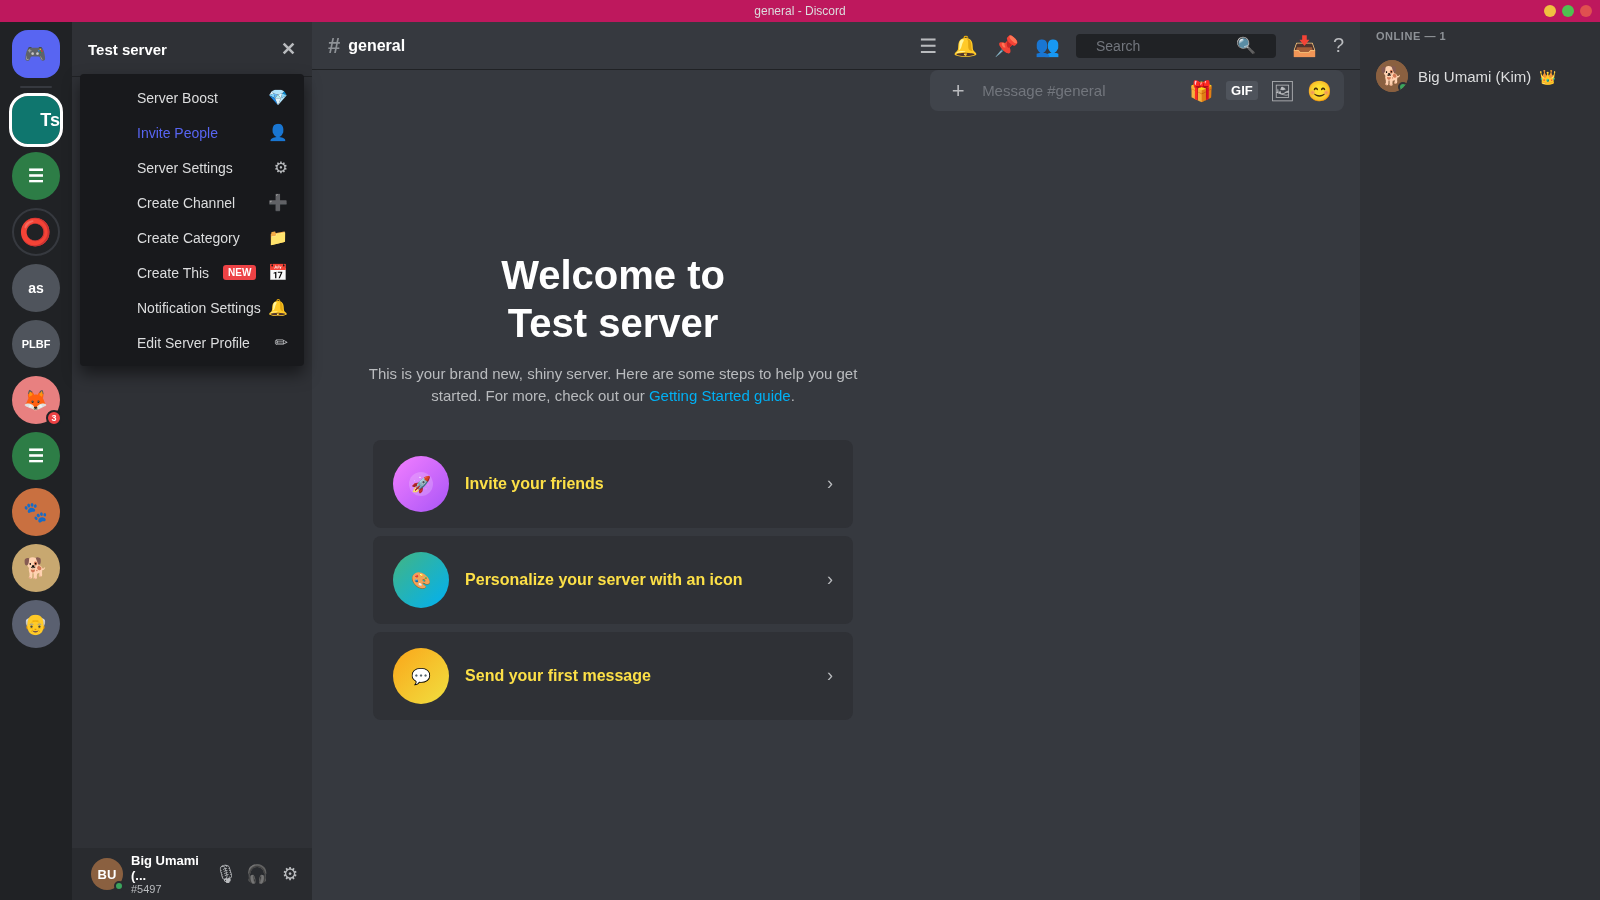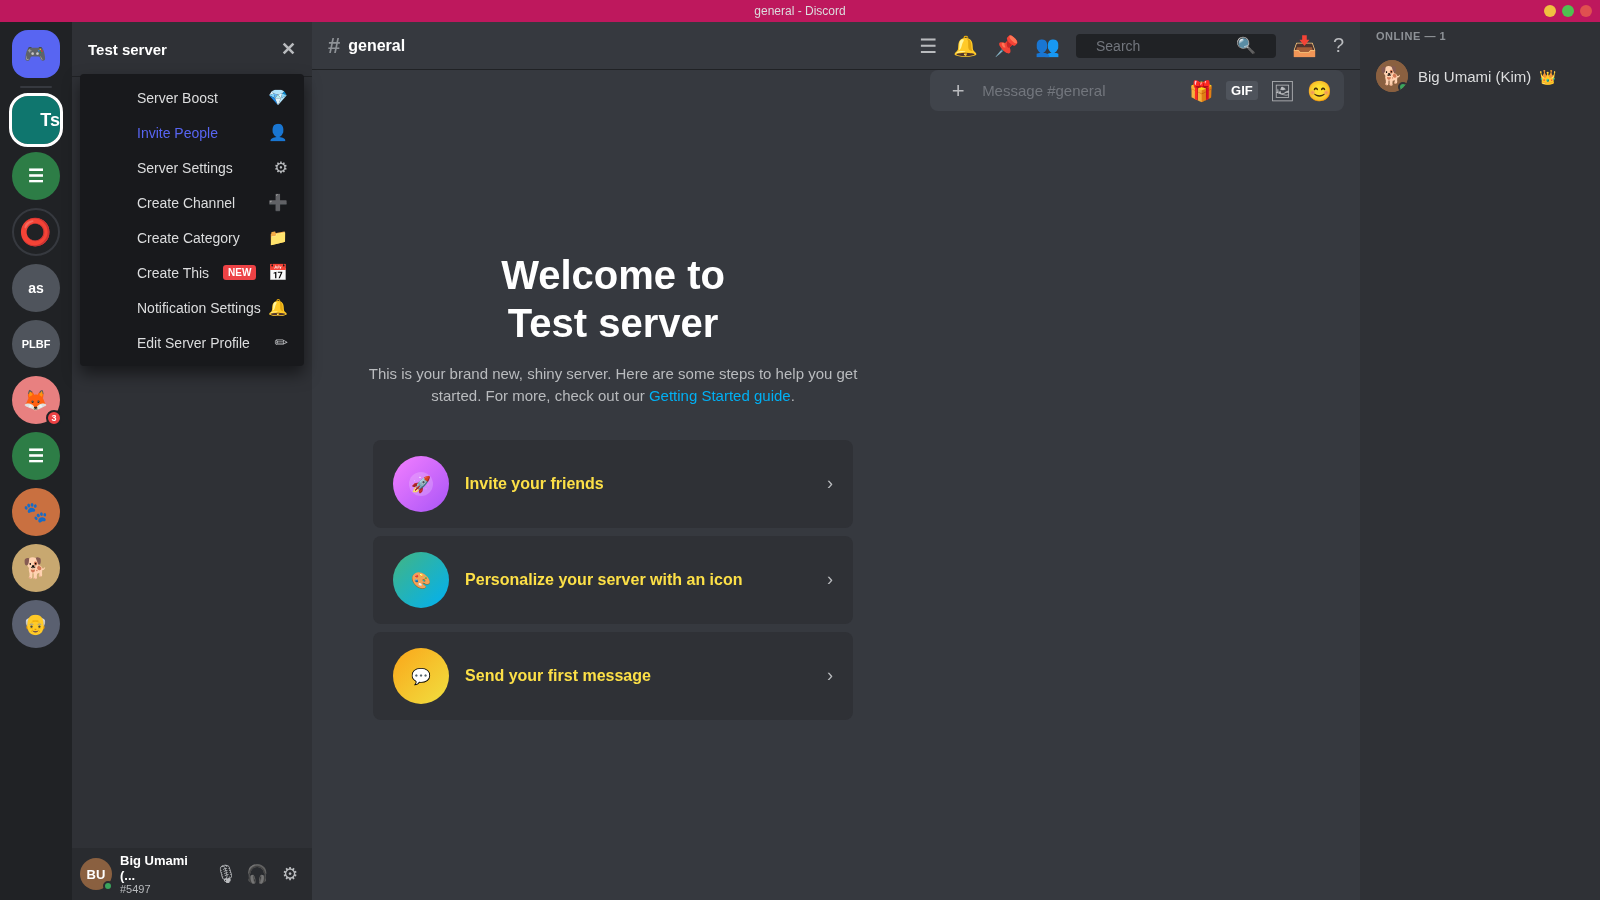--- a/index.html
+++ b/index.html
@@ -573,21 +573,21 @@
       <div class="dropdown-item">
         <div class="dropdown-item-left">
           <span>Edit Server Profile</span>
         </div>
         <span class="dropdown-icon">✏</span>
       </div>
 
     </div>
 
     <div class="user-panel">
-      <div class="user-panel-avatar" style="background: #8a6040;">
+      <div class="user-panel-avatar" style="background: #8a6040; margin-left: 11px;">
         <span>BU</span>
         <div class="user-online-dot"></div>
       </div>
       <div class="user-info">
         <div class="user-name">Big Umami (...</div>
         <div class="user-tag">#5497</div>
       </div>
       <div class="user-controls">
         <div class="user-control-btn">
           <span>🎙</span>

